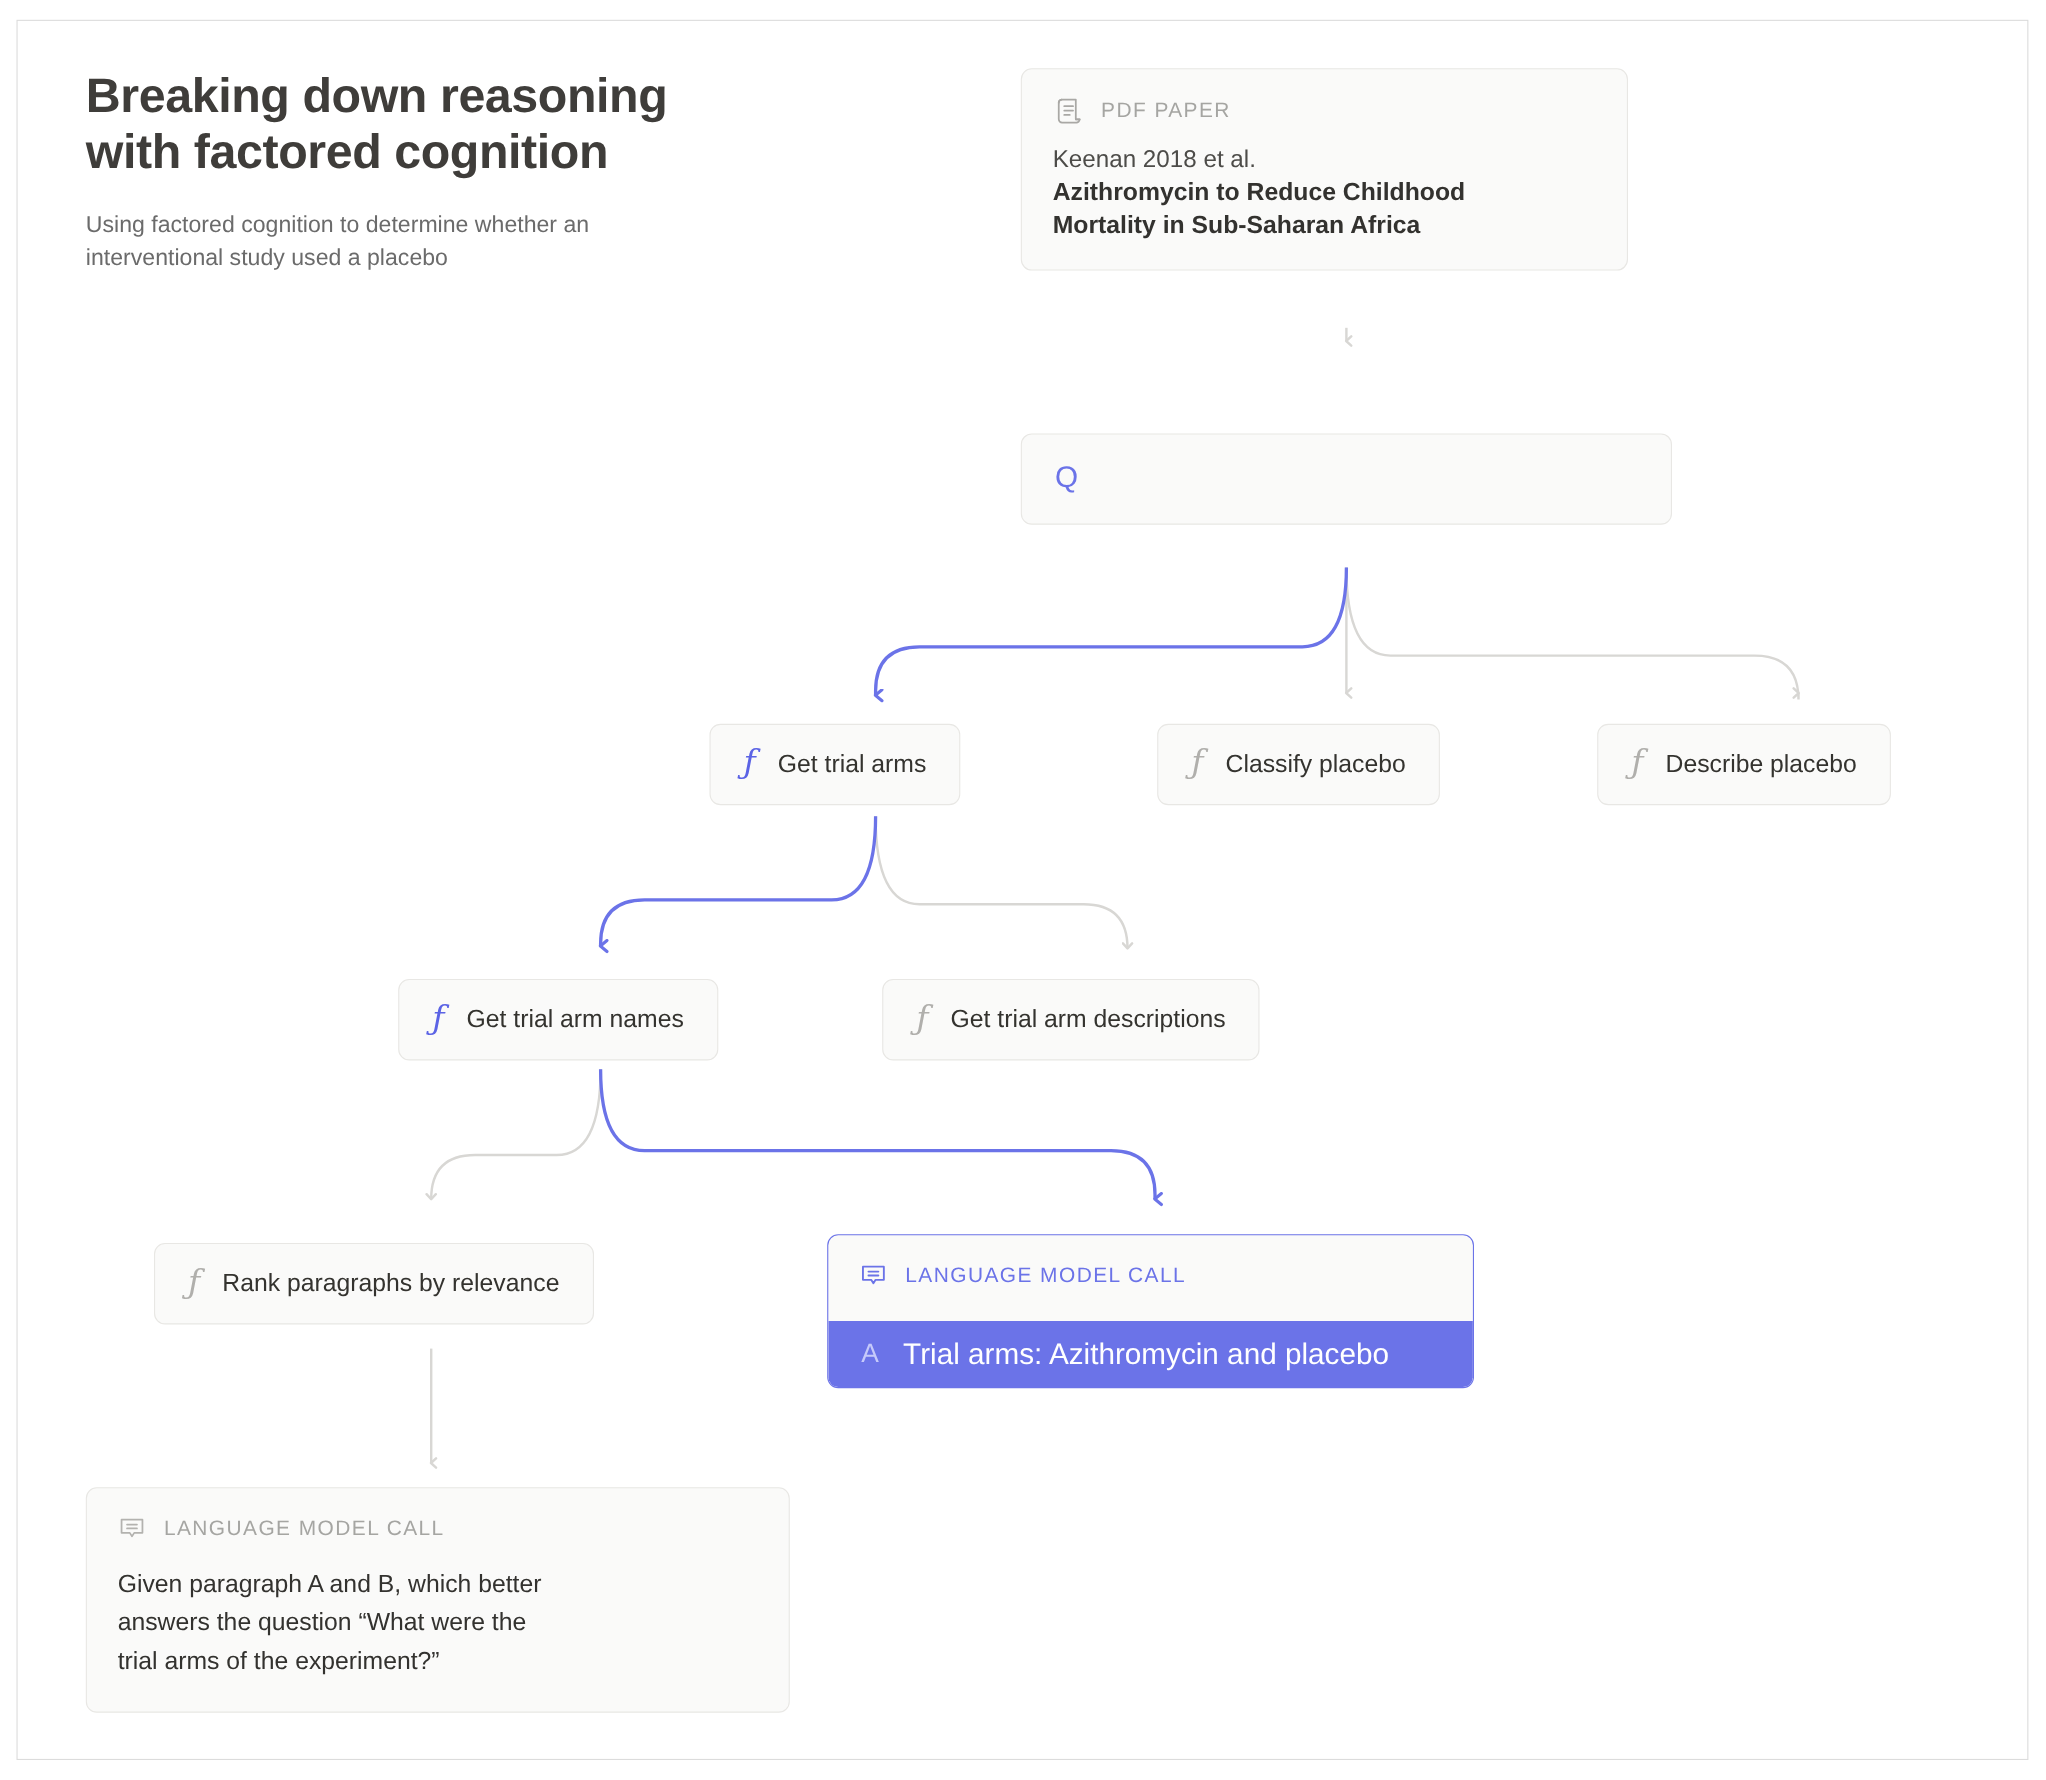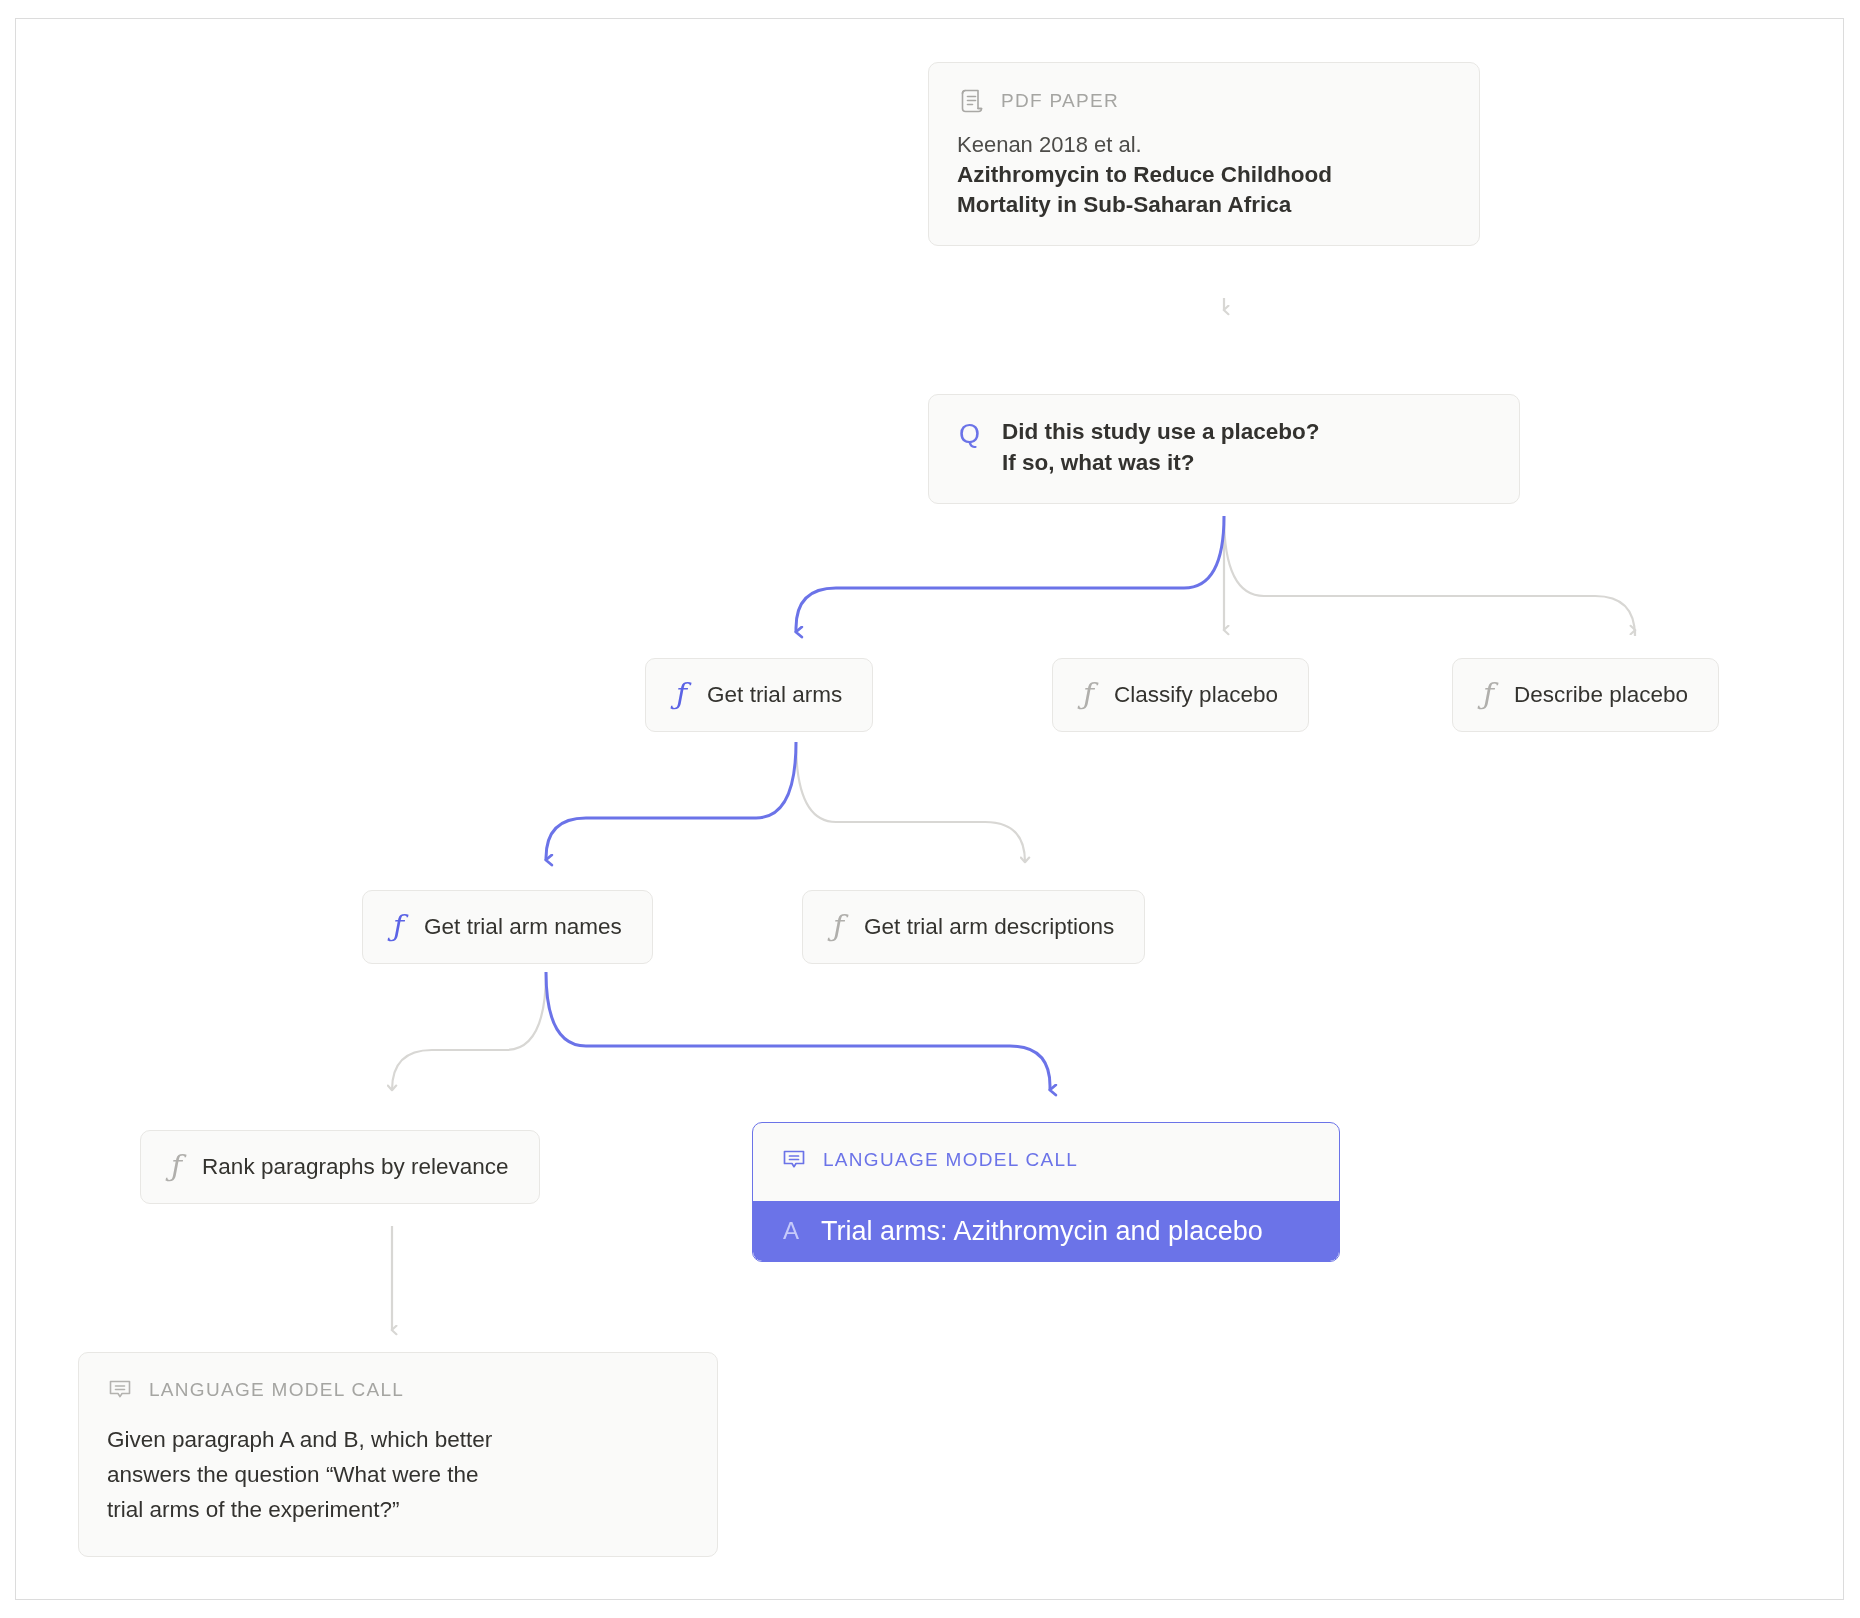--- a/index.html
+++ b/index.html
@@ -182,20 +182,26 @@
   }
 
   .icon { display: inline-block; line-height: 0; }
 </style>
 </head>
 <body>
 
 <div id="canvas">
   <div id="frame"></div>
 
+  <div id="header">
+    <h1 id="title">Breaking down reasoning
+with factored cognition</h1>
+    <p id="subtitle">Using factored cognition to determine whether an
+interventional study used a placebo</p>
+  </div>
 
   <svg id="wires" viewBox="0 0 1860 1618">
     <defs>
       <marker id="arw-grey" markerWidth="12" markerHeight="12" refX="5.2" refY="9.4" orient="auto" markerUnits="userSpaceOnUse">
         <path d="M1 5 L5.2 9.6 L9.4 5" fill="none" stroke="#d8d7d4" stroke-width="2.2" stroke-linecap="round" stroke-linejoin="round"></path>
       </marker>
       <marker id="arw-blue" markerWidth="14" markerHeight="14" refX="6" refY="10.8" orient="auto" markerUnits="userSpaceOnUse">
         <path d="M1 5 L6 11 L11 5" fill="none" stroke="#6b73e8" stroke-width="2.8" stroke-linecap="round" stroke-linejoin="round"></path>
       </marker>
     </defs>
@@ -231,22 +237,20 @@
       </span>
       <span class="kicker">PDF PAPER</span>
     </div>
     <div class="paper-authors">Keenan 2018 et al.</div>
     <div class="paper-title">Azithromycin to Reduce Childhood
 Mortality in Sub-Saharan Africa</div>
   </div>
 
   <div class="node q-card" style="left:928px; top:394px; width:592px;">
     <span class="q-mark">Q</span>
-    <span class="q-text">Did this study use a placebo?
-If so, what was it?</span>
   </div>
 
   <div class="node fn-node" style="left:645px; top:658px;">
     <span class="fn-glyph blue">ƒ</span>
     <span class="fn-label">Get trial arms</span>
   </div>
 
   <div class="node fn-node" style="left:1052px; top:658px;">
     <span class="fn-glyph">ƒ</span>
     <span class="fn-label">Classify placebo</span>

